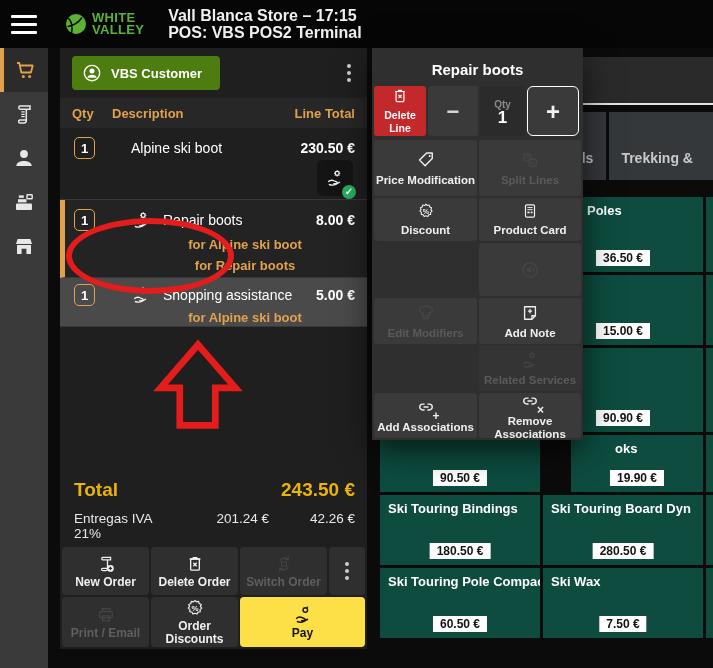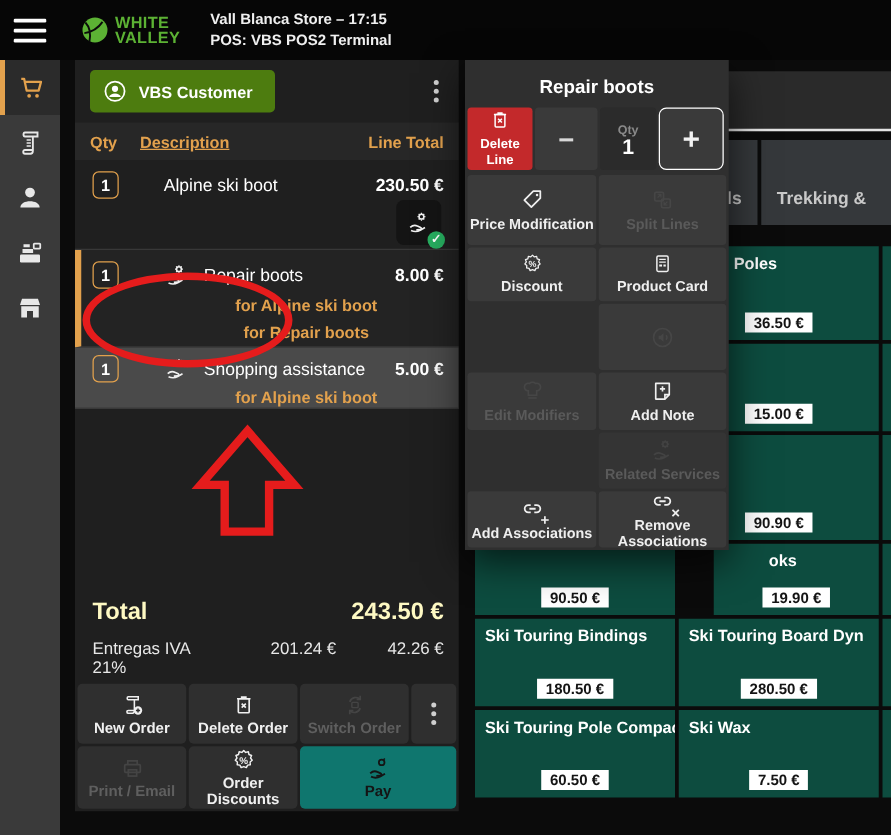--- a/index.html
+++ b/index.html
@@ -6,41 +6,41 @@
   *{box-sizing:border-box;}
   .app{position:relative;width:713px;height:668px;background:#0b0b0b;overflow:hidden;
        font-family:"Liberation Sans",sans-serif;-webkit-font-smoothing:antialiased;}
 
   
   .topbar{position:absolute;left:0;top:0;width:713px;height:48px;background:#060606;display:flex;align-items:center;}
   .burger{margin-left:11px;width:26px;height:26px;display:flex;flex-direction:column;justify-content:center;gap:5px;cursor:pointer;}
   .burger i{display:block;height:3px;background:#fff;border-radius:1px;}
   .logo{display:flex;align-items:center;margin-left:27px;gap:4px;}
   .brand{color:#5cb234;font-weight:bold;font-size:13px;line-height:12px;letter-spacing:.3px;}
-  .storeinfo{margin-left:24px;color:#efefef;font-weight:bold;font-size:12px;line-height:17px;}
+  .storeinfo{margin-left:24px;color:#efefef;font-weight:bold;font-size:16px;line-height:17px;}
 
   
   .sidebar{position:absolute;left:0;top:48px;width:48px;height:620px;background:#3a3a3a;}
   .side-item{height:44px;display:flex;align-items:center;justify-content:center;color:#e8e8e8;cursor:pointer;}
   .side-item.active{background:#2b2b2b;border-left:4px solid #e2a14d;color:#e2a14d;}
   .ic{width:24px;height:24px;display:block;}
   .ic20{width:20px;height:20px;display:block;}
   .ic18{width:18px;height:18px;display:block;}
 
   
   .order-panel{position:absolute;left:60px;top:48px;width:307px;height:601px;background:#1f1f1f;overflow:hidden;}
   .customer-row{height:50px;display:flex;align-items:center;}
   .customer-btn{margin-left:12px;background:#4d7c0f;border-radius:4px;height:34px;display:flex;align-items:center;gap:9px;
                 padding:0 18px 0 10px;color:#fff;font-weight:bold;font-size:13px;cursor:pointer;}
   .dots{display:flex;flex-direction:column;gap:3px;align-items:center;padding:6px;cursor:pointer;}
   .dots i{width:4px;height:4px;border-radius:50%;background:#cfcfcf;}
   .cust-kebab{margin-left:auto;margin-right:10px;}
   .cols-row{height:30px;background:#272727;display:flex;align-items:center;color:#e2a14d;font-weight:bold;font-size:13px;padding:0 12px;}
   .col-qty{width:40px;}
-  .col-desc{flex:1;text-decoration:underline;}
+  .col-desc{flex:1;}
 
   .line{position:relative;border-bottom:1px solid #383838;background:#1f1f1f;cursor:pointer;}
   .line-top{display:flex;align-items:center;padding:9px 12px 0 14px;}
   .qty-badge{min-width:21px;height:22px;border:1.5px solid #e2a14d;border-radius:5px;color:#fff;font-size:13px;font-weight:bold;
              display:flex;align-items:center;justify-content:center;padding:0 4px;}
   .name-sp1{width:36px;}
   .svc-inline{color:#f0f0f0;margin-left:36px;}
   .line-name{color:#fff;font-size:14px;margin-left:12px;white-space:nowrap;}
   .line-total{margin-left:auto;color:#fff;font-size:14px;font-weight:bold;}
   .subs{padding:3px 12px 8px 75px;}
@@ -50,34 +50,34 @@
   .line2 .line-top{padding-left:9px;}
   .line2 .subs{padding-left:70px;}
   .line3{height:49px0;background:#4a4a4a;height:49px;}
   .line3 .subs{padding-top:1px;padding-bottom:4px;}
   .svc-badge{position:absolute;right:14px;top:32px;width:36px;height:36px;background:#141414;border-radius:6px;
              display:flex;align-items:center;justify-content:center;color:#f0f0f0;cursor:pointer;}
   .check{position:absolute;right:-3px;bottom:-3px;width:14px;height:14px;background:#27ae60;border-radius:50%;
          color:#fff;font-size:10px;line-height:14px;text-align:center;font-weight:bold;}
 
   .totals{position:absolute;left:14px;right:12px;bottom:108px;}
-  .t-row1{display:flex;align-items:center;color:#fef9c3;font-weight:bold;font-size:19px;}
+  .t-row1{display:flex;align-items:center;color:#eab308;font-weight:bold;font-size:19px;}
   .t-row1 .amt{margin-left:auto;}
   .t-row2{display:flex;align-items:baseline;color:#e8e8e8;font-size:13.5px;margin-top:10px;}
   .t-row2 .lbl{flex:1;}
   .t-row2 .base{width:110px;text-align:right;}
   .t-row2 .tax{width:86px;text-align:right;}
 
   .actions{position:absolute;left:2px;right:2px;bottom:2px;display:grid;grid-template-columns:87px 87px 87px 1fr;
            grid-template-rows:48px 50px;gap:2px;border-radius:18px;}
   .tile{background:#2f2f2f;border-radius:4px;display:flex;flex-direction:column;align-items:center;justify-content:center;
         color:#f0f0f0;font-size:12px;font-weight:bold;gap:2px;text-align:center;line-height:13px;cursor:pointer;}
   .tile.disabled{color:#5f5f5f;}
   .tile.disabled .ic20{opacity:.45;}
-  .tile.pay{grid-column:3/5;background:#0f766e;color:#141414;}
+  .tile.pay{grid-column:3/5;background:#fde047;color:#141414;}
   .tile .wrap2{width:66px;}
 
   
   .ellipse{position:absolute;left:66px;top:218px;width:168px;height:76px;border:6px solid #e51c1c;border-radius:50%;z-index:60;pointer-events:none;}
   .arrow{position:absolute;left:150px;top:336px;z-index:60;pointer-events:none;}
 
   
   .band{position:absolute;left:372px;top:57px;width:341px;height:48px;background:#2a2a2a;border-bottom:2px solid #e3e3e3;}
   .tabs{position:absolute;left:372px;top:112px;width:341px;height:68px;display:flex;gap:3px;}
   .tab{background:#35383b;color:#c9c9c9;font-weight:bold;font-size:14px;display:flex;align-items:flex-end;

